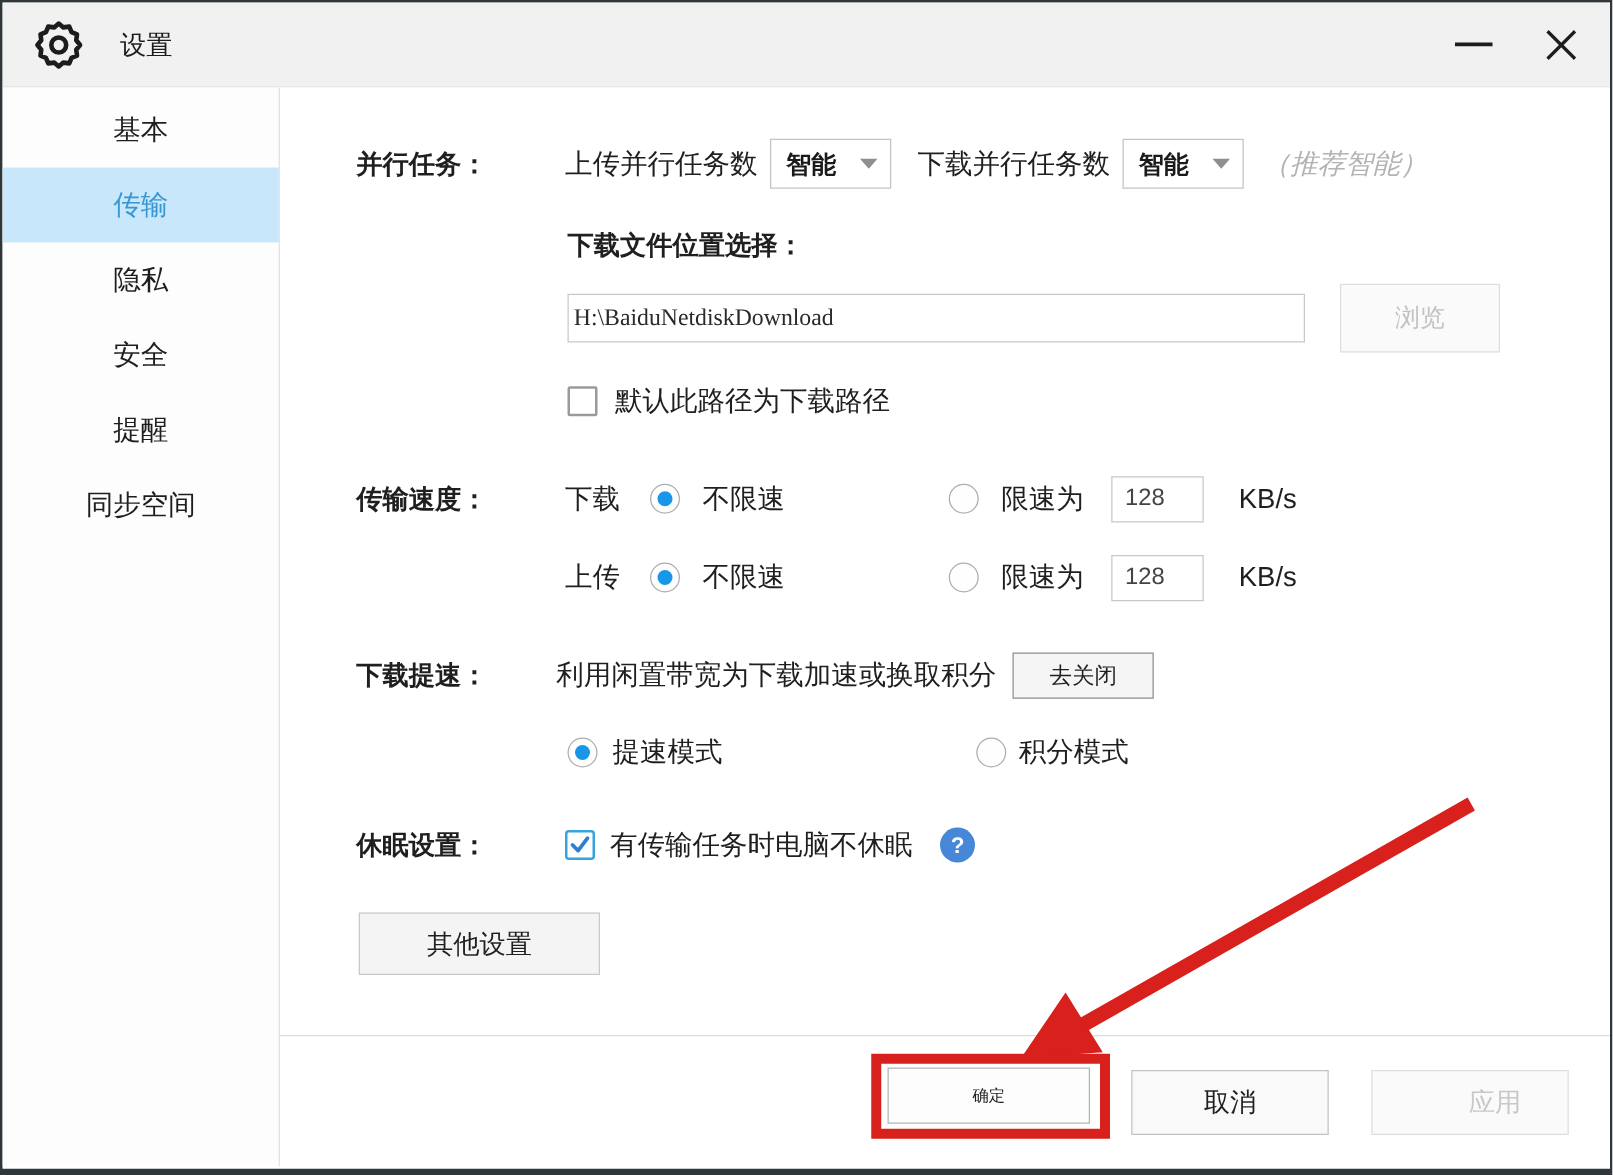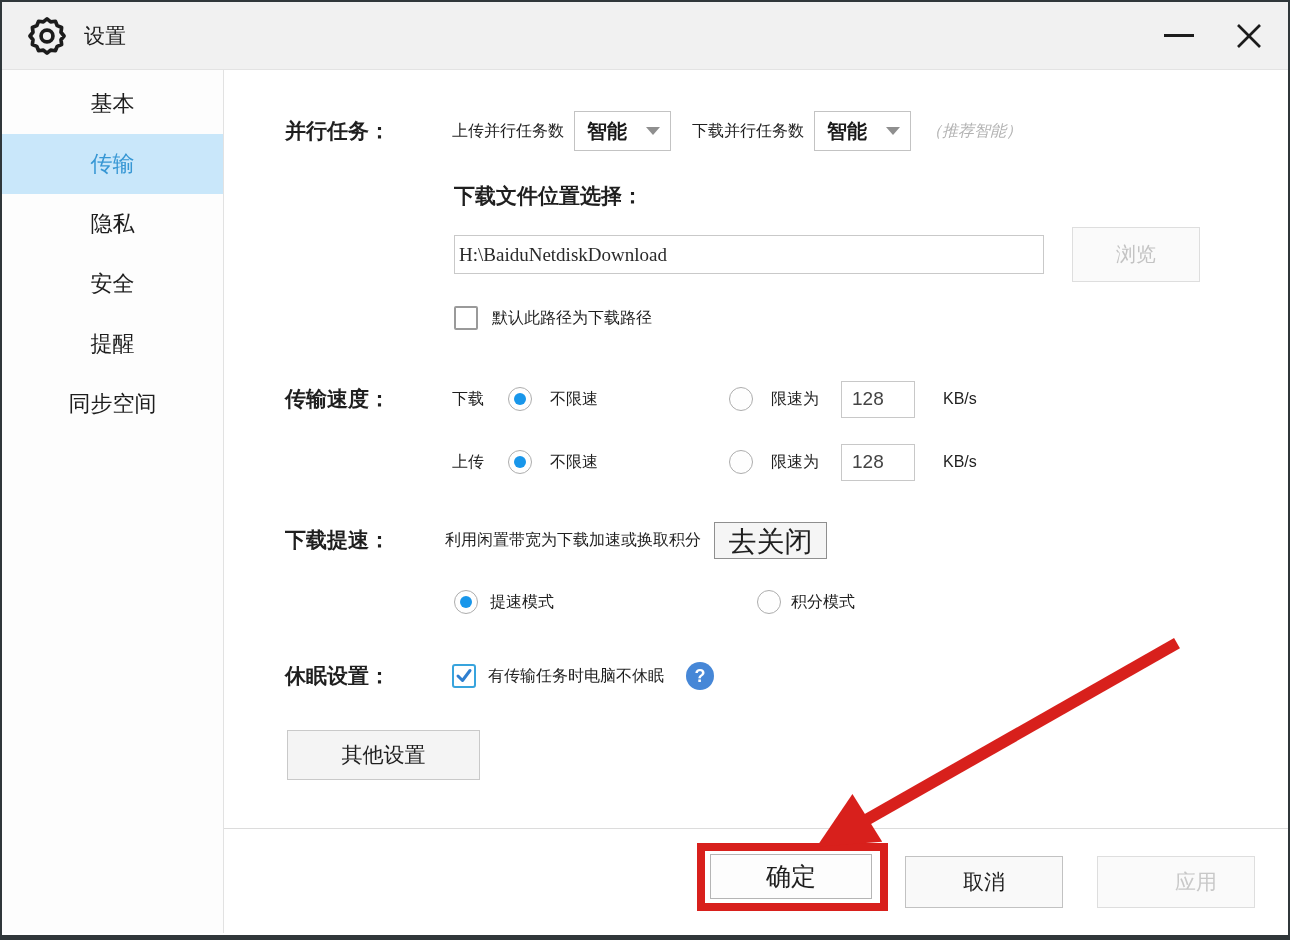--- a/index.html
+++ b/index.html
@@ -8,42 +8,42 @@
 
   .window {
     position:relative; width:1290px; height:940px;
     border:2px solid #30373a; border-bottom-width:5px;
     background:#fff; overflow:hidden;
   }
 
   
   .titlebar {
     height:68px; background:#f1f1f1; border-bottom:1px solid #e3e3e3;
-    display:flex; align-items:center; padding:0 18px;
+    display:flex; align-items:center; padding:0 18px;gap:12px;
   }
   .gear { width:42px; height:42px; margin-left:6px; }
   .title-text { font-size:21px; margin-left:16px; color:#1c1c1c; }
   .win-controls { margin-left:auto; display:flex; align-items:center; gap:28px; }
   .btn-min, .btn-close { width:42px; height:42px; display:flex; align-items:center; justify-content:center; cursor:pointer; }
   .btn-min .bar { width:30px; height:3px; background:#1c1c1c; }
 
   
   .main { display:flex; height:863px; }
   .sidebar { width:222px; background:#fdfdfd; border-right:1px solid #e2e2e2; padding-top:4px; }
   .side-item {
     height:60px; display:flex; align-items:center; justify-content:center;
     font-size:22px; color:#1e1e1e; cursor:pointer;
   }
   .side-item.active { background:#c9e7fa; color:#3797d4; }
 
   .content { position:relative; flex:1; background:#fff; }
   .abs { position:absolute; }
   .row { display:flex; align-items:center; }
   .lbl { font-size:21px; font-weight:bold; color:#1f1f1f; }
-  .txt { font-size:16px; color:#1f1f1f; }
+  .txt { font-size:22px; color:#1f1f1f; }
   .gray { color:#b3b3b3; }
 
   
   .dropdown {
     width:97px; height:40px; border:1px solid #c3c3c3; background:#fff;
     display:flex; align-items:center; justify-content:space-between;
     padding:0 10px 0 12px; cursor:pointer;
   }
   .dropdown .val { font-size:20px; font-weight:bold; color:#1a1a1a; }
   .chev { width:0; height:0; border-left:7px solid transparent; border-right:7px solid transparent; border-top:8px solid #8f8f8f; }
@@ -64,33 +64,33 @@
   .cb.checked { border:2px solid #38a4dd; border-radius:3px; display:flex; align-items:center; justify-content:center; }
 
   
   .radio { width:24px; height:24px; border-radius:50%; border:1px solid #adadad; background:#fefefe; position:relative; cursor:pointer; flex:none; }
   .radio.sel::after { content:""; position:absolute; left:5px; top:5px; width:12px; height:12px; border-radius:50%; background:#1896ea; }
 
   .limit-input { width:74px; height:37px; border:1px solid #c8c8c8; font-size:19px; color:#444; padding:0 10px; outline:none; }
 
   .btn-close-boost {
     width:113px; height:37px; background:#f5f5f5; border:1px solid #8f8f8f;
-    font-size:28px; color:#1f1f1f; cursor:pointer;
+    font-size:18px; color:#1f1f1f; cursor:pointer;
   }
 
   .help {
     width:28px; height:28px; border-radius:50%; background:#4687d7; color:#fff;
     font-size:18px; font-weight:bold; display:flex; align-items:center; justify-content:center; cursor:pointer;
   }
 
   .btn-other { width:193px; height:50px; background:#f4f4f4; border:1px solid #c9c9c9; font-size:21px; color:#1f1f1f; cursor:pointer; }
 
   .separator { position:absolute; left:0; right:0; top:758px; height:1px; background:#dcdcdc; }
 
-  .btn-ok    { width:162px; height:45px; background:#fdfdfd; border:1px solid #b5b5b5; font-size:25px; color:#1f1f1f; cursor:pointer; }
+  .btn-ok    { width:162px; height:45px; background:#fdfdfd; border:1px solid #b5b5b5; font-size:13px; color:#1f1f1f; cursor:pointer; }
   .btn-cancel{ width:158px; height:52px; background:#f9f9f9; border:1px solid #c2c2c2; font-size:21px; color:#1f1f1f; cursor:pointer; }
   .btn-apply { width:158px; height:52px; background:#fafafa; border:1px solid #dedede; font-size:21px; color:#c8c8c8; cursor:pointer;padding-left:40px; }
 
   .red-box {
     position:absolute; left:473px; top:773px; width:191px; height:68px;
     border:8px solid #d8201c; pointer-events:none; z-index:40;
   }
   .arrow-svg { position:absolute; left:0; top:0; width:100%; height:100%; pointer-events:none; z-index:50; }
 </style>
 </head>

